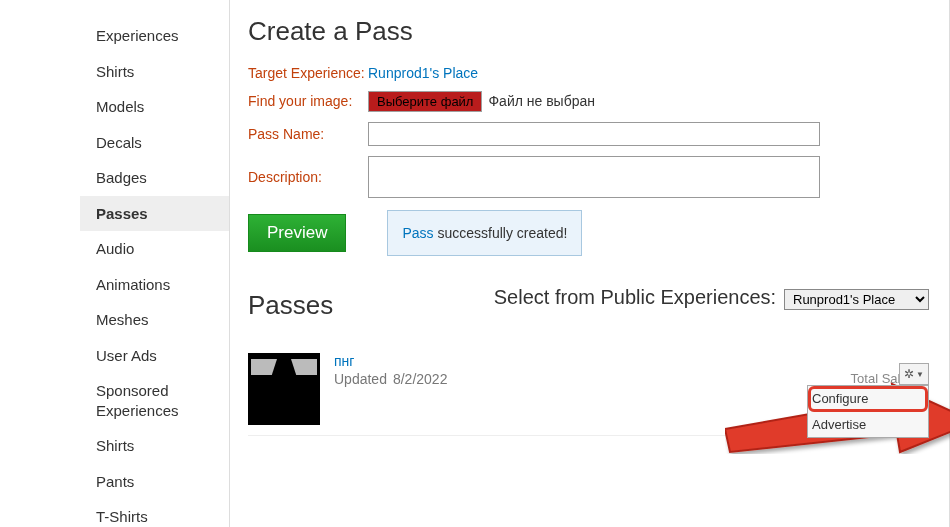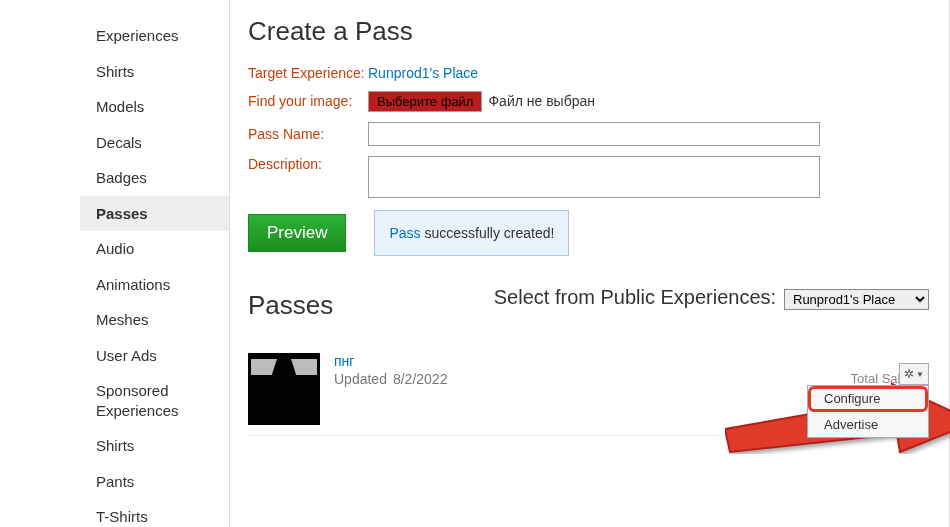--- a/index.html
+++ b/index.html
@@ -80,38 +80,39 @@
     width: 452px;
     height: 42px;
     padding: 3px 6px;
     border: 1px solid #999;
     font-size: 14px;
     resize: none;
   }
   .btn-row {
     display: flex;
     align-items: center;
-    gap: 28px;
+    gap: 20px;
     margin-top: 12px;
   }
   .preview-btn {
     background: #1f9e26;
     background: linear-gradient(#2eb135,#1a8f20);
     color: #fff;
     border: 1px solid #168a1c;
     padding: 8px 18px;
     font-size: 17px;
     cursor: pointer;
   }
   .success-box {
     border: 1px solid #a8c8e0;
     background: #eaf3fb;
     padding: 14px 14px;
     font-size: 14px;
     color: #333;
+    margin-left: 21px;
   }
   .success-box .link { color: #0074bd; }
   .section-bar {
     display: flex;
     align-items: center;
     justify-content: space-between;
   }
   .select-label { font-size: 20px; color: #333; }
   .exp-select {
     font-size: 13px;
@@ -179,21 +180,21 @@
   .dropdown-menu {
     position: absolute;
     top: 46px;
     right: 0;
     width: 122px;
     border: 1px solid #aaa;
     background: #f7f7f7;
     z-index: 5;
   }
   .dropdown-menu .item {
-    padding: 5px 16px;
+    padding: 5px 4px;
     font-size: 13px;
     color: #333;
     border-bottom: 1px solid #ccc;
     cursor: pointer;
   }
   .dropdown-menu .item:last-child { border-bottom: none; }
   .dropdown-menu .item.highlight {
     outline: 3px solid #e03a2a;
     outline-offset: -3px;
     border-radius: 6px;
@@ -245,21 +246,21 @@
       <span class="form-label">Find your image:</span>
       <button class="file-btn">Выберите файл</button>
       <span class="file-status">Файл не выбран</span>
     </div>
 
     <div class="form-row">
       <span class="form-label">Pass Name:</span>
       <input class="text-input" type="text" value="" style="">
     </div>
 
-    <div class="form-row" style="align-items:flex-start;">
+    <div class="form-row" style="align-items:center;">
       <span class="form-label">Description:</span>
       <textarea class="textarea-input" style=""></textarea>
     </div>
 
     <div class="btn-row">
       <button class="preview-btn">Preview</button>
       <div class="success-box">
         <a class="link">Pass</a><span> successfully created!</span>
       </div>
     </div>

